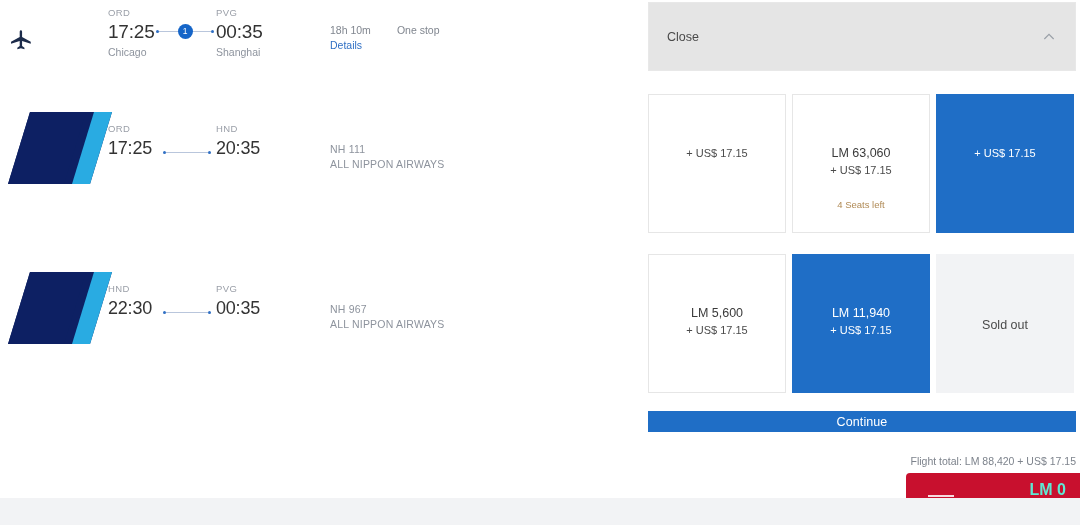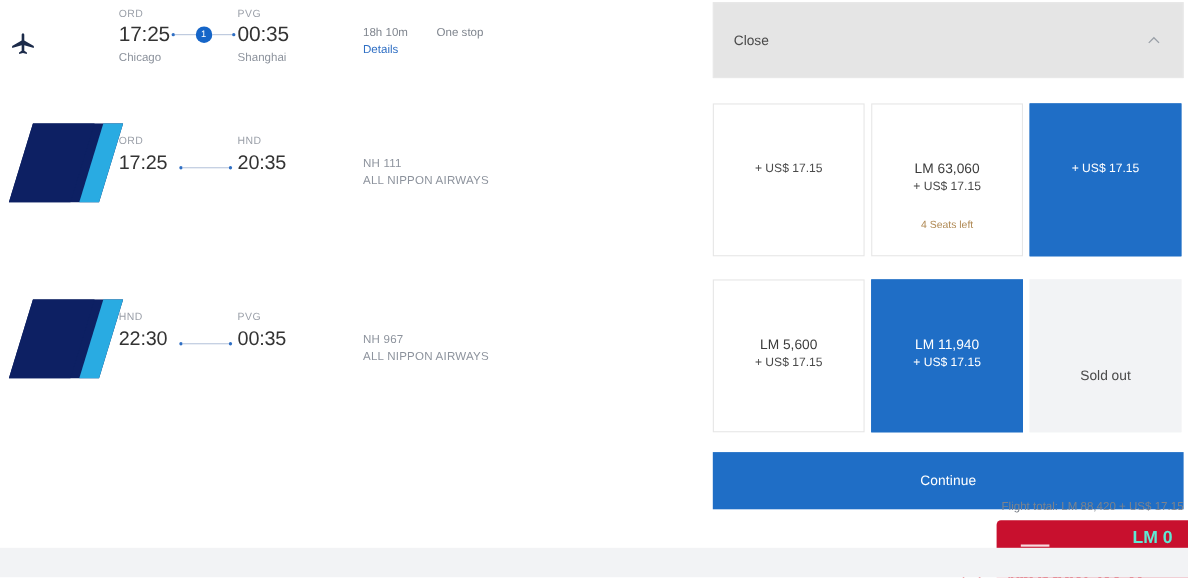--- a/index.html
+++ b/index.html
@@ -276,28 +276,27 @@
 
   .fare-card.soldout {
     background: #f2f3f5;
     border-color: #f2f3f5;
     cursor: default;
   }
   .fare-card.soldout .fare-body { top: 62px; }
   .fare-card.soldout .fare-main {
     color: #4a4a4a;
     font-size: 12.5px;
-    margin-top: 16px;
   }
 
   
   .continue-btn {
     position: absolute;
     left: 0; top: 411px;
-    width: 428px; height: 52px;
+    width: 428px; height: 21px;
     background: #1f6ec6;
     border: none;
     color: #ffffff;
     font-size: 12.5px;
     font-family: "Liberation Sans", sans-serif;
     cursor: pointer;
     letter-spacing: 0.1px;
   }
 
   .flight-total {

